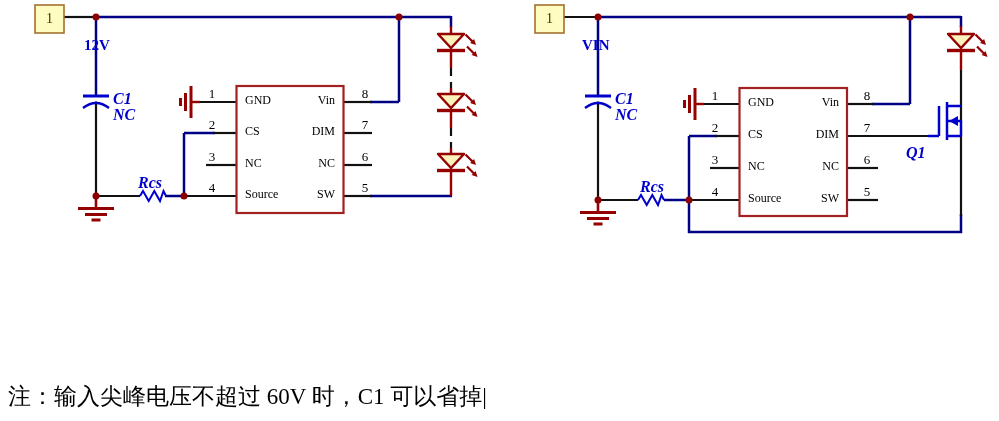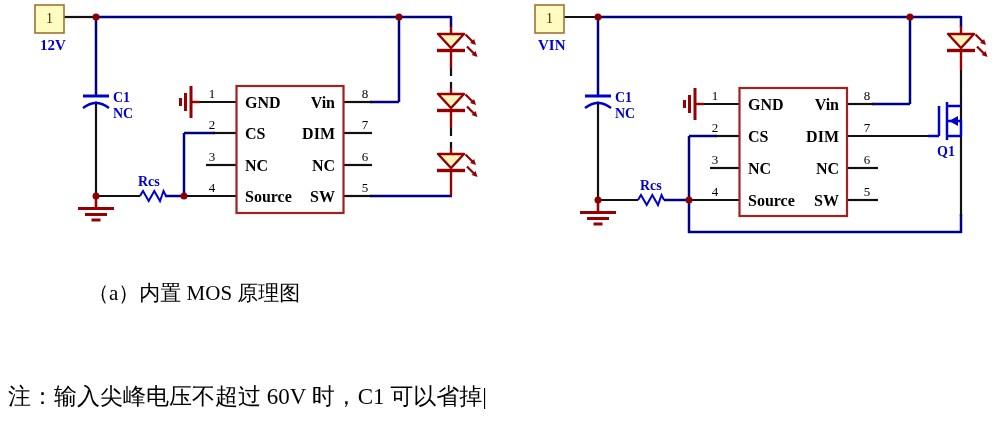--- a/index.html
+++ b/index.html
@@ -1,24 +1,24 @@
 <!DOCTYPE html>
 <html><head>
 <meta charset="utf-8">
 <style>
   html,body{margin:0;padding:0;background:#fff;}
   .stage{position:relative;width:999px;height:421px;background:#fff;overflow:hidden;
          font-family:"Liberation Serif","DejaVu Serif",serif;}
   .layer{position:absolute;left:0;top:0;}
   .t{position:absolute;white-space:nowrap;color:#000;line-height:1.15;}
   .blue{color:#0000CC;font-weight:bold;}
-  .netlbl{font-size:15px;}
-  .complbl{font-size:14px;}
+  .netlbl{font-size:15px;margin-left:44px;}
+  .complbl{font-size:16px;font-style:italic;}
   .pnum{font-size:13px;width:30px;text-align:center;}
-  .plbl{font-size:16px;font-weight:bold;}
+  .plbl{font-size:12px;}
   .plbl-r{width:72px;text-align:right;}
   .portnum{font-size:14px;color:#4a3000;text-align:center;width:29px;top:11px;}
   .cap{font-size:21px;color:#000;}
   .note{font-size:23px;color:#000;}
   .cursorch{font-weight:normal;}
 </style>
 </head>
 <body>
 
 <div class="stage">
@@ -198,35 +198,34 @@
   <span class="t pnum" style="left:350px;top:87px;">8</span>
   <span class="t pnum" style="left:350px;top:118px;">7</span>
   <span class="t pnum" style="left:350px;top:150px;">6</span>
   <span class="t pnum" style="left:350px;top:181px;">5</span>
 
   <span class="t portnum" style="left:535px;">1</span>
   <span class="t blue netlbl" style="left:538px;top:37px;">VIN</span>
   <span class="t blue complbl" style="left:615px;top:90px;">C1</span>
   <span class="t blue complbl" style="left:615px;top:106px;">NC</span>
   <span class="t blue complbl" style="left:640px;top:178px;">Rcs</span>
-  <span class="t blue complbl" style="left:937px;top:144px;">Q1</span>
+  <span class="t blue complbl" style="left:906px;top:144px;">Q1</span>
 
   <span class="t pnum" style="left:700px;top:89px;">1</span>
   <span class="t pnum" style="left:700px;top:121px;">2</span>
   <span class="t pnum" style="left:700px;top:153px;">3</span>
   <span class="t pnum" style="left:700px;top:185px;">4</span>
   <span class="t plbl" style="left:748px;top:96px;">GND</span>
   <span class="t plbl" style="left:748px;top:128px;">CS</span>
   <span class="t plbl" style="left:748px;top:160px;">NC</span>
   <span class="t plbl" style="left:748px;top:192px;">Source</span>
   <span class="t plbl plbl-r" style="left:767px;top:96px;">Vin</span>
   <span class="t plbl plbl-r" style="left:767px;top:128px;">DIM</span>
   <span class="t plbl plbl-r" style="left:767px;top:160px;">NC</span>
   <span class="t plbl plbl-r" style="left:767px;top:192px;">SW</span>
   <span class="t pnum" style="left:852px;top:89px;">8</span>
   <span class="t pnum" style="left:852px;top:121px;">7</span>
   <span class="t pnum" style="left:852px;top:153px;">6</span>
   <span class="t pnum" style="left:852px;top:185px;">5</span>
 
-  <span class="t cap" style="left:88px;top:281px;">（a）内置 MOS 原理图</span>
   <span class="t note" style="left:8px;top:384px;"><span>注：输入尖峰电压不超过 60V 时，C1 可以省掉</span><span class="cursorch">|</span></span>
 
 </div>
 
 </body></html>

